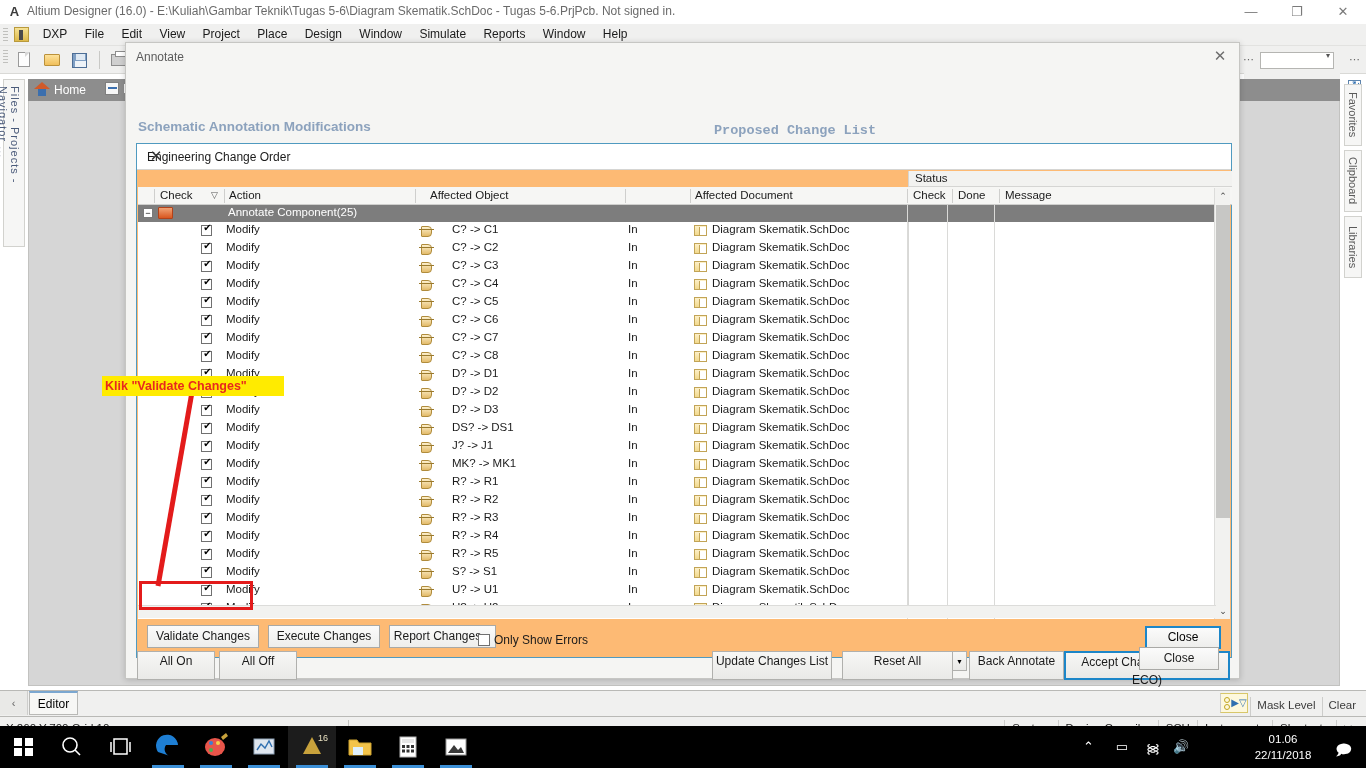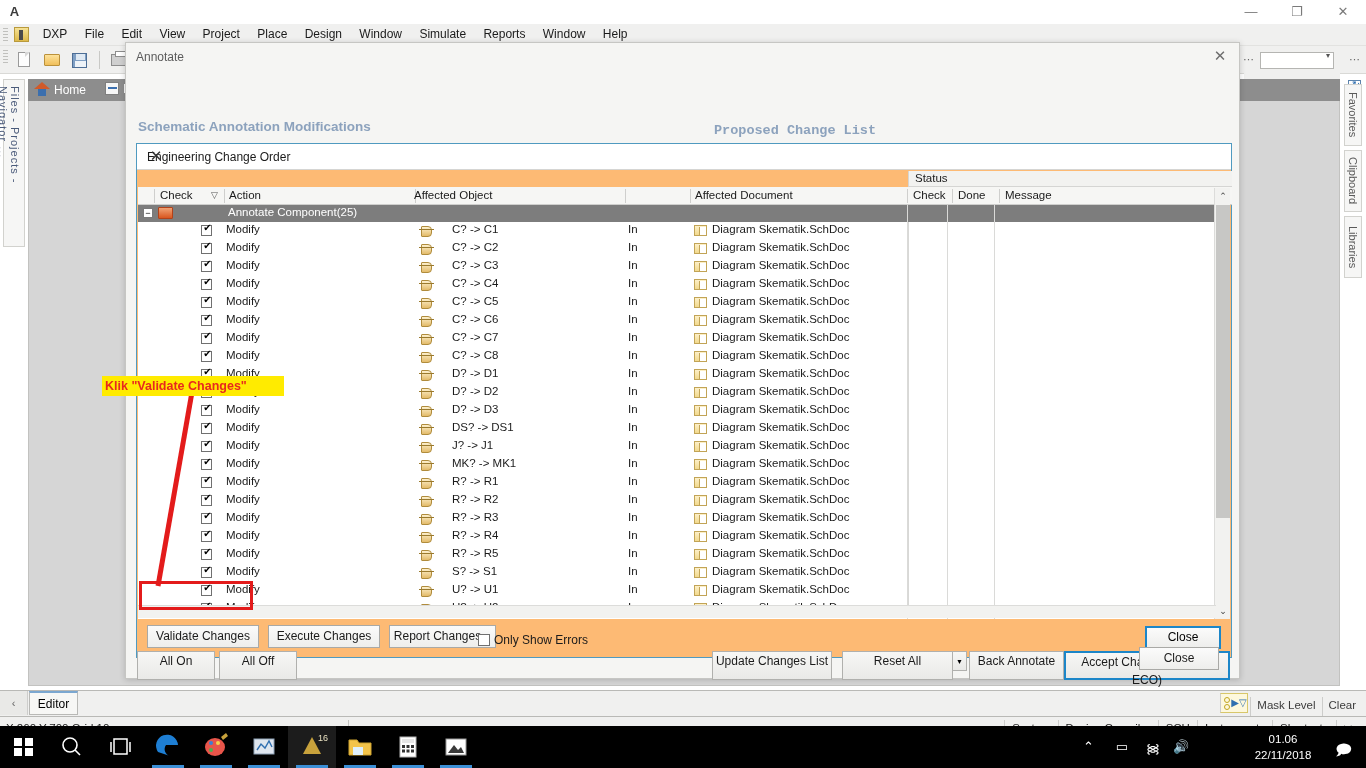--- a/index.html
+++ b/index.html
@@ -364,20 +364,21 @@
     background-size:8px 8px,8px 8px,8px 8px,8px 8px;
     background-position:0 0,11px 0,0 10px,11px 10px;background-repeat:no-repeat;}
 </style>
 </head>
 <body>
 
 <div id="app">
 
   <div class="titlebar">
     <div class="app-icon">A</div>
+    <div class="title-text">Altium Designer (16.0) - E:\Kuliah\Gambar Teknik\Tugas 5-6\Diagram Skematik.SchDoc - Tugas 5-6.PrjPcb. Not signed in.</div>
     <div class="win-btn min">—</div>
     <div class="win-btn max">❐</div>
     <div class="win-btn close">✕</div>
   </div>
 
   <div class="menubar">
     <span class="grip"></span>
     <span class="dxp-icon"></span>
     <span class="menu-item">DXP</span>
     <span class="menu-item">File</span>
@@ -470,21 +471,21 @@
 
       <div class="status-label">Status</div>
 
       <div class="colhead">
         <div class="divider" style="left:16px"></div>
         <div style="left:22px">Check</div>
         <div style="left:73px;font-size:9px;color:#555;top:3px">▽</div>
         <div class="divider" style="left:86px"></div>
         <div style="left:91px">Action</div>
         <div class="divider" style="left:277px"></div>
-        <div style="left:276px">Affected Object</div>
+        <div style="left:292px">Affected Object</div>
         <div class="divider" style="left:487px"></div>
         <div class="divider" style="left:552px"></div>
         <div style="left:557px">Affected Document</div>
         <div class="divider" style="left:769px"></div>
         <div style="left:775px">Check</div>
         <div class="divider" style="left:814px"></div>
         <div style="left:820px">Done</div>
         <div class="divider" style="left:861px"></div>
         <div style="left:867px">Message</div>
       </div>

